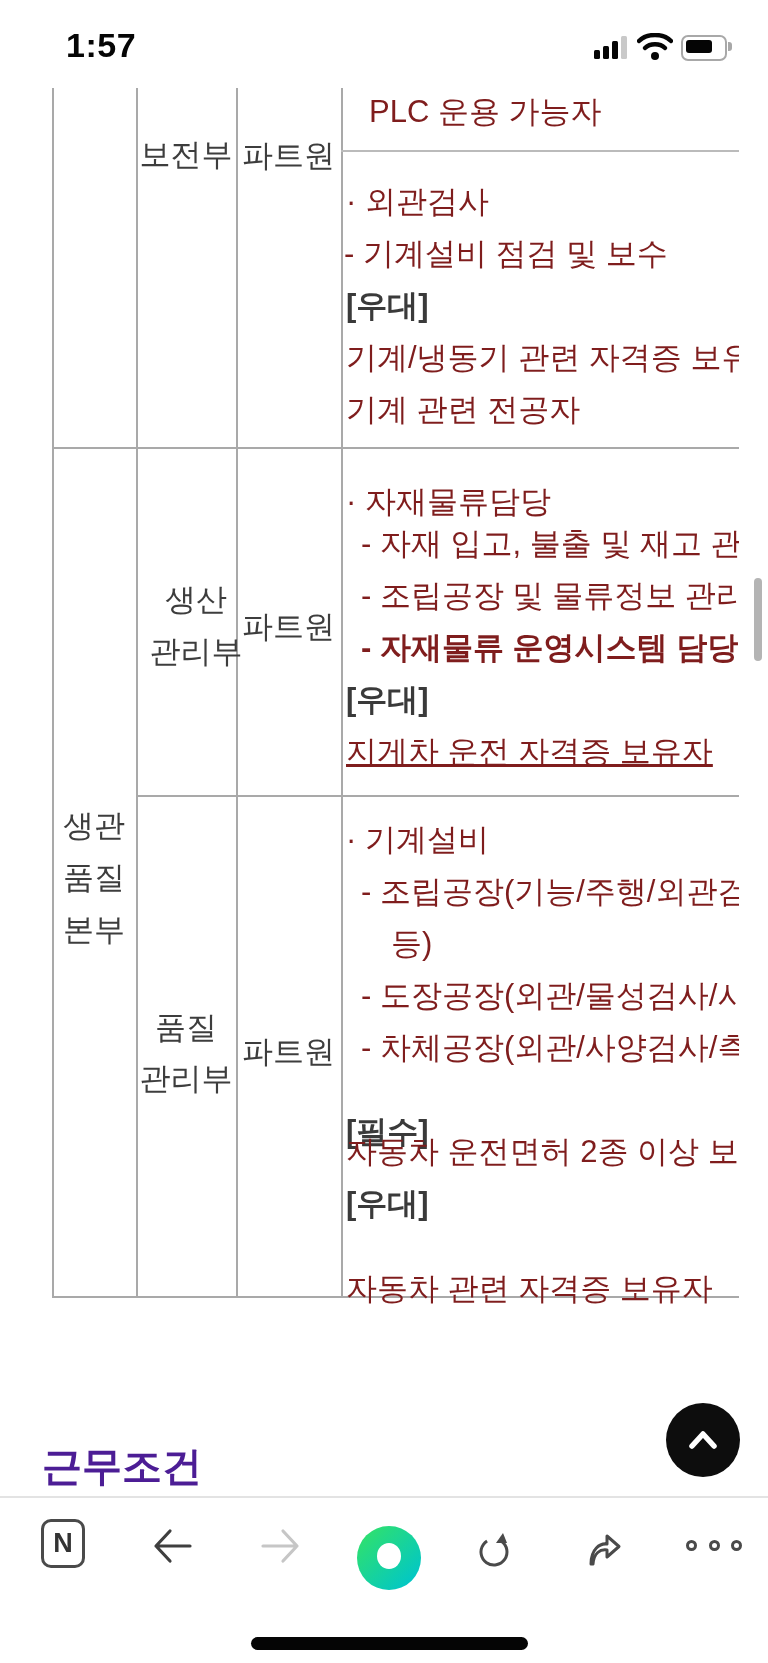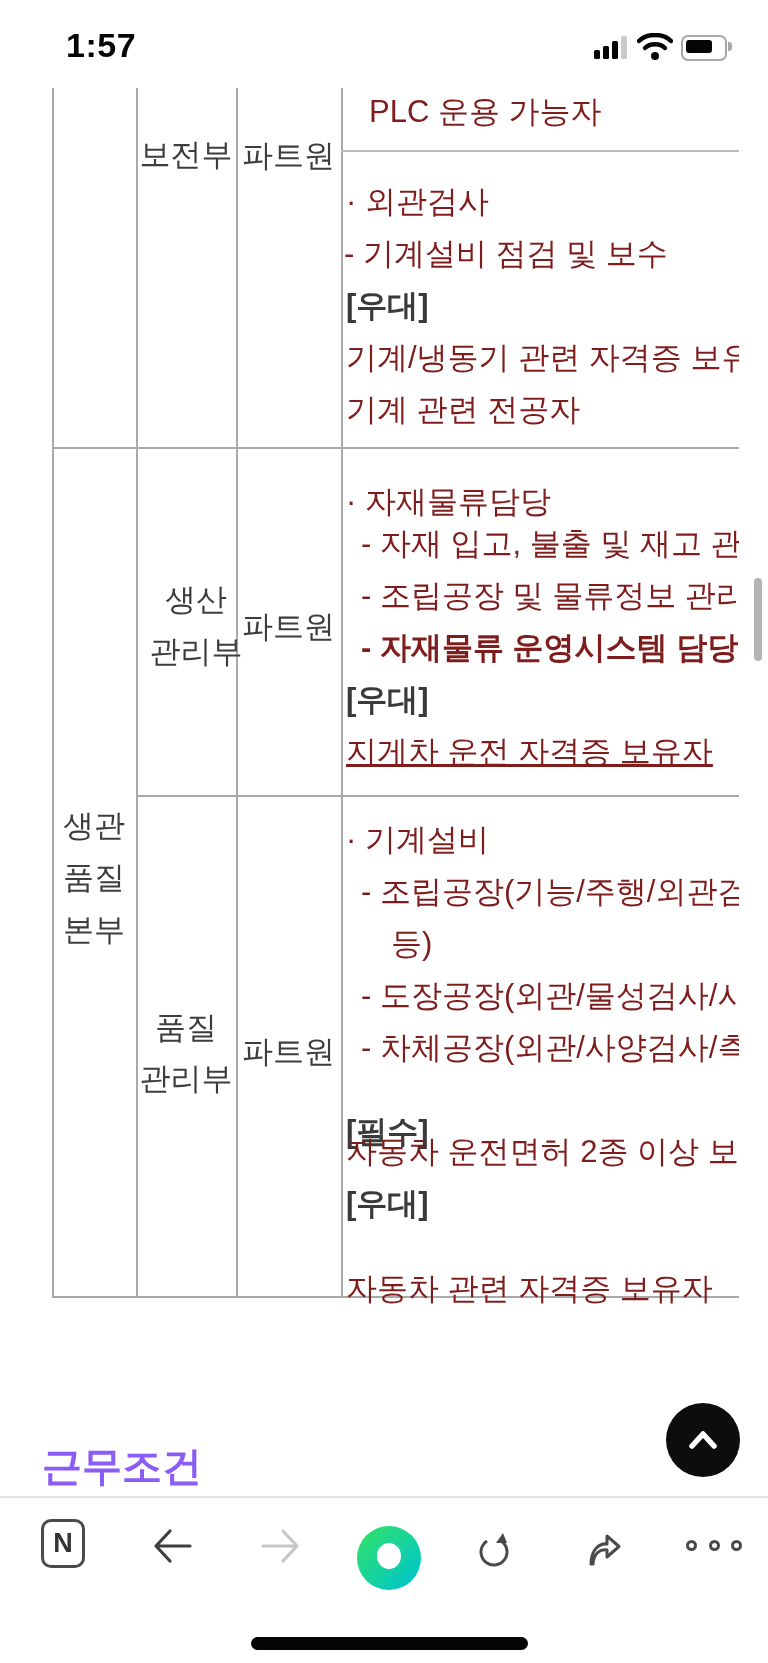--- a/index.html
+++ b/index.html
@@ -16,21 +16,21 @@
   .batt-cap{position:absolute;left:728px;top:42px;width:4px;height:9px;border-radius:0 3px 3px 0;background:#a8a8a8;}
 
   
   .vline{position:absolute;top:88px;width:2px;height:1210px;background:#a9a9a9;}
   .hline{position:absolute;height:2px;background:#a9a9a9;}
   .cell-label{position:absolute;text-align:center;font-size:31px;color:#3d3d3d;white-space:pre-line;}
   .tline{position:absolute;font-size:31px;line-height:40px;color:#7f1d1d;white-space:nowrap;overflow:hidden;}
   .tline.bold{font-weight:700;color:#3a3a3a;}
 
   
-  .section-heading{position:absolute;left:42px;top:1439px;font-size:40px;font-weight:600;color:#8b5cf6;}
+  .section-heading{position:absolute;left:42px;top:1439px;font-size:40px;font-weight:600;color:#4c1d95;}
   .scroll-top{position:absolute;left:666px;top:1403px;width:74px;height:74px;border-radius:50%;
               background:#0d0d0d;display:flex;align-items:center;justify-content:center;}
   .scrollbar{position:absolute;left:754px;top:578px;width:8px;height:83px;border-radius:4px;background:#b4b4b4;}
 
   
   .toolbar-divider{position:absolute;left:0;top:1496px;width:768px;height:2px;background:#e3e3e3;}
   .naver-box{position:absolute;left:41px;top:1519px;width:44px;height:49px;border:3px solid #4a4a4a;border-radius:10px;
              box-sizing:border-box;display:flex;align-items:center;justify-content:center;
              font-size:27px;font-weight:700;color:#333;}
   .icon-abs{position:absolute;}

